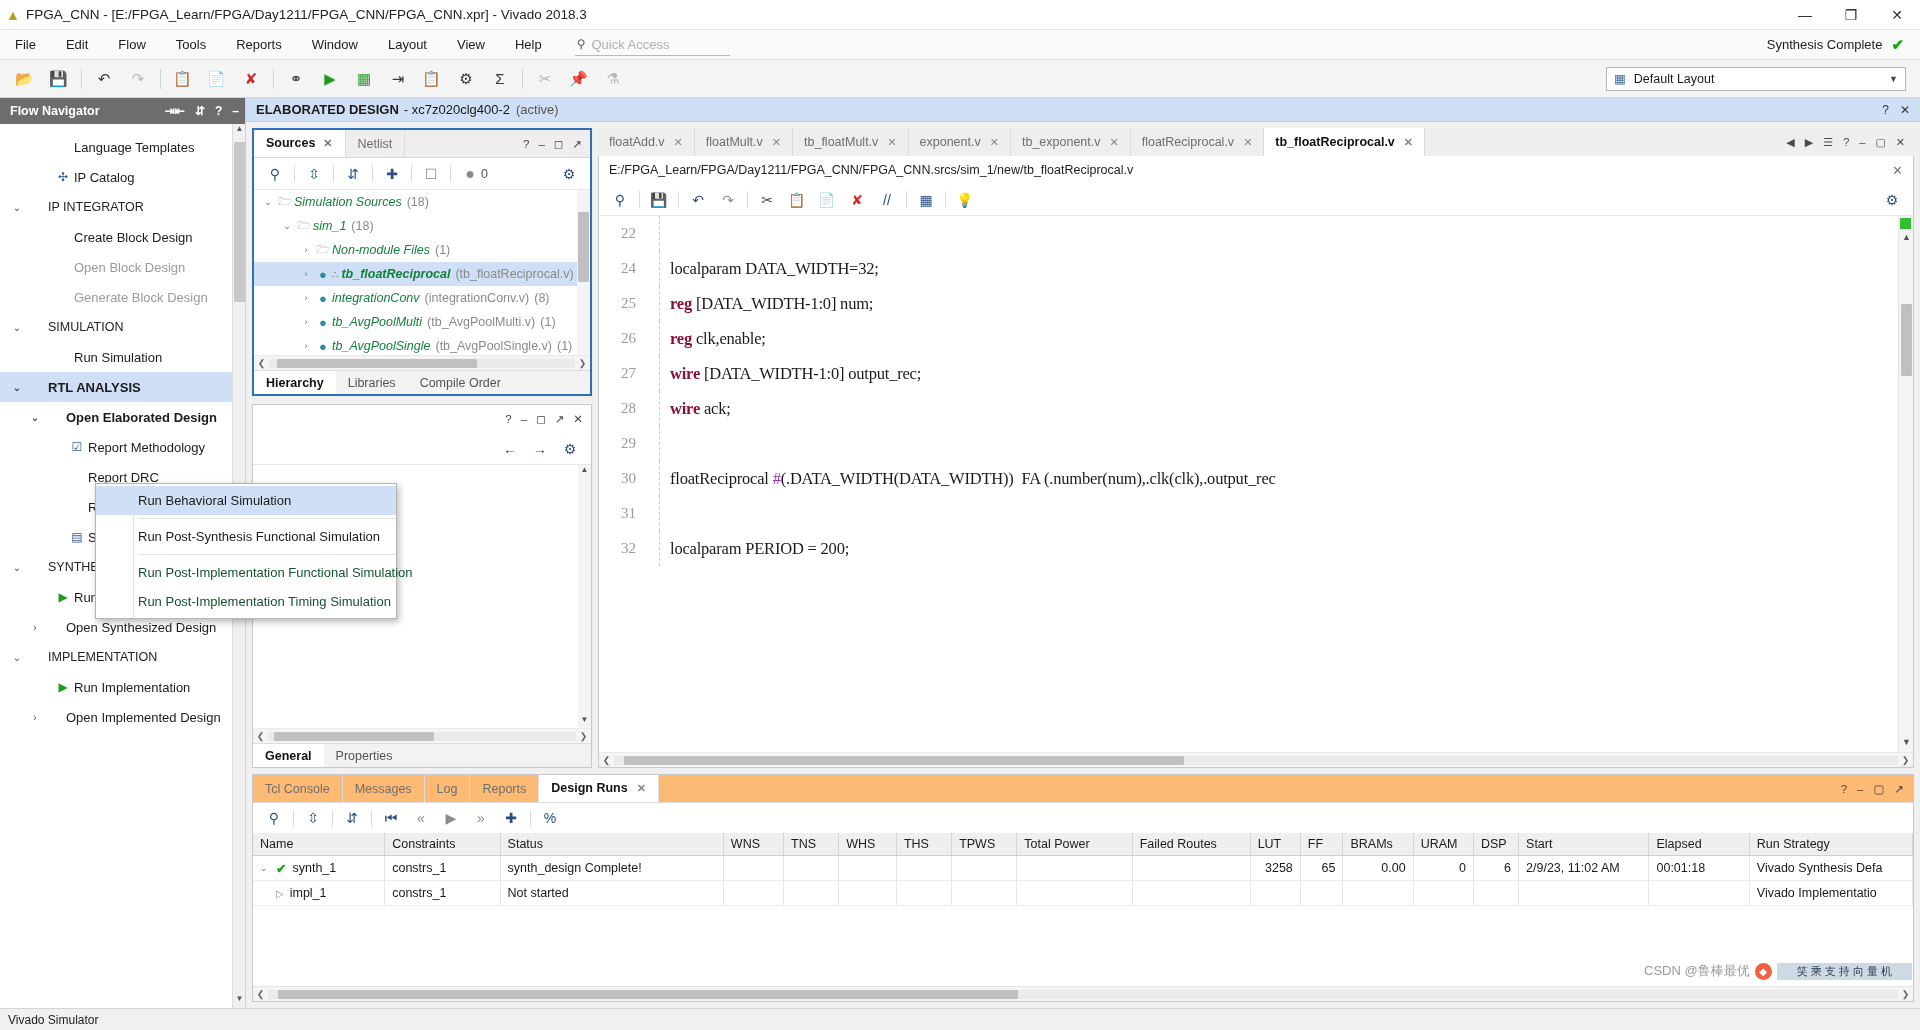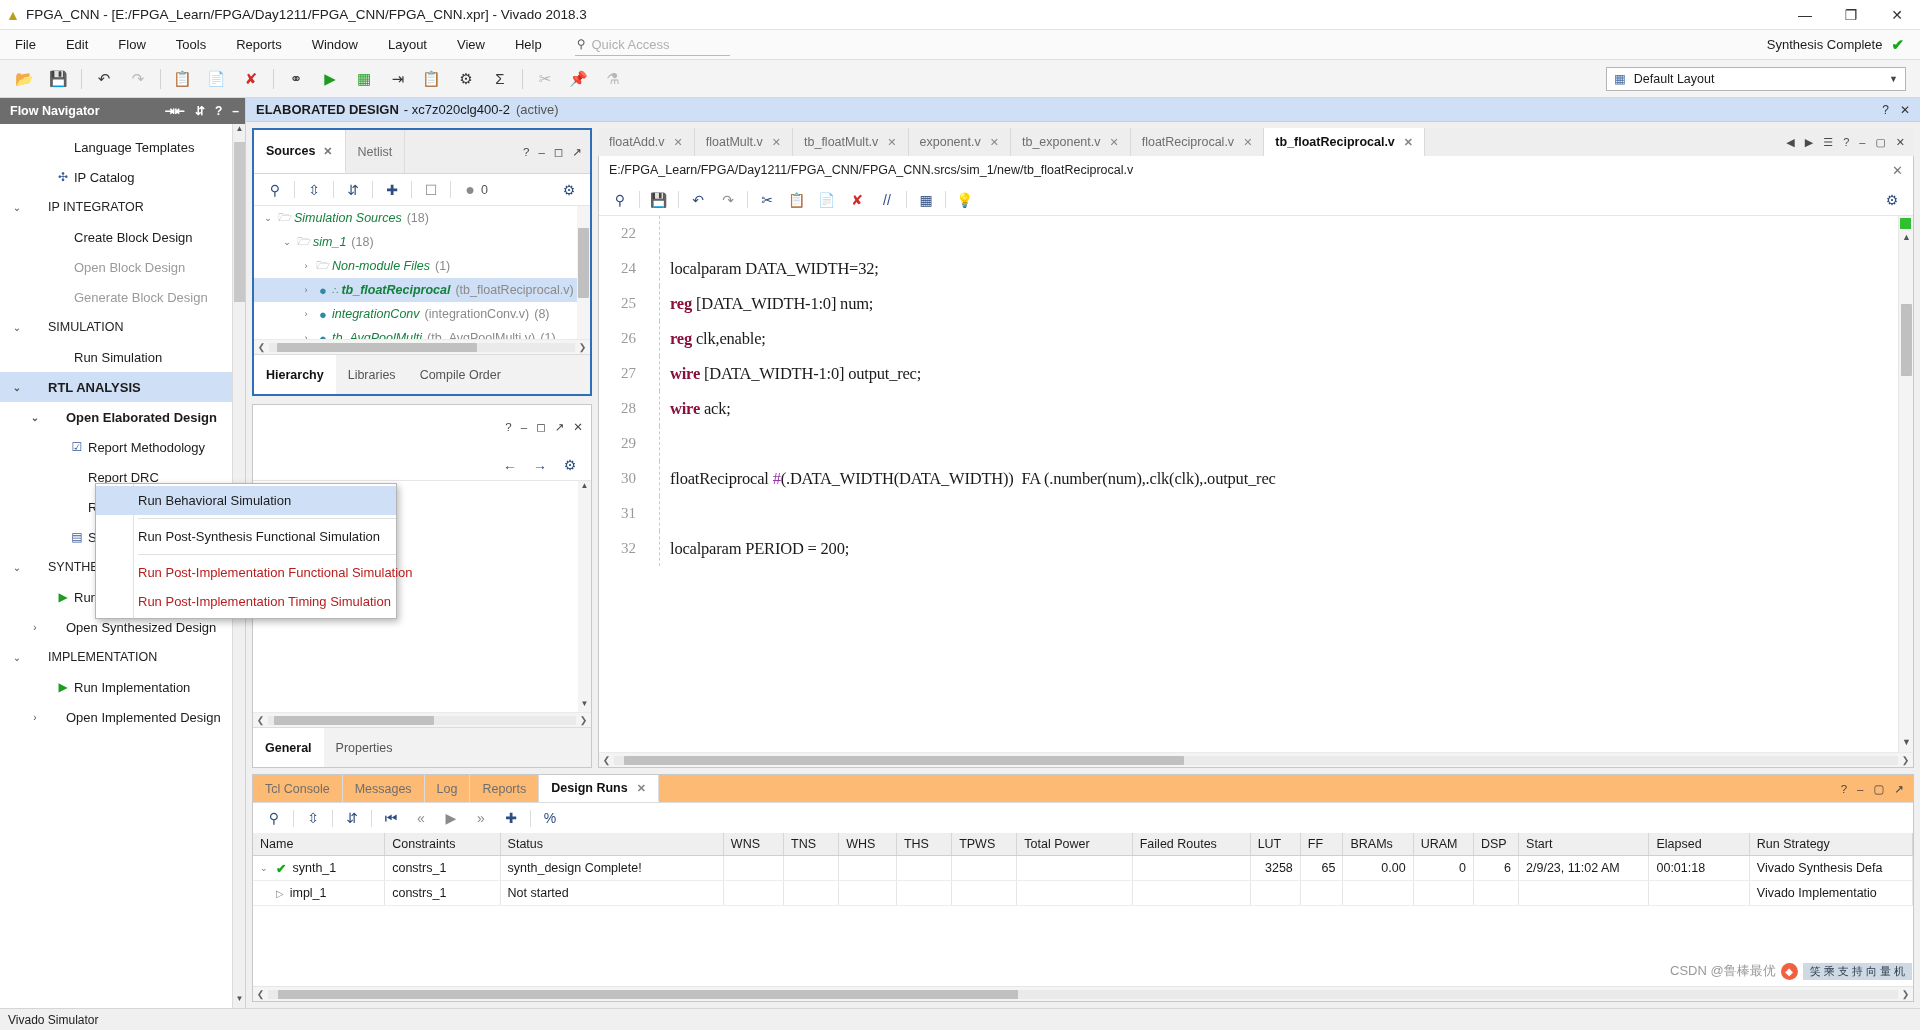--- a/index.html
+++ b/index.html
@@ -93,21 +93,21 @@
   .ed-banner .dim { color: #555; }
   .ed-banner .icons { margin-left: auto; display: flex; gap: 11px; color: #333; font-size: 12px; }
 
   .panes { flex: 1; display: flex; min-height: 0; padding: 6px; gap: 6px; }
   .col-left { width: 340px; flex: none; display: flex; flex-direction: column; gap: 8px; min-height: 0; }
   .col-right { flex: 1; display: flex; flex-direction: column; min-width: 0; }
 
   
   .panel { background: #fff; border: 1px solid #c8c8c8; display: flex; flex-direction: column; min-height: 0; }
   .panel.focused { border: 2px solid #2f6fba; }
-  .ptabs { height: 44px; background: #eeeeee; display: flex; align-items: stretch; flex: none; border-bottom: 1px solid #d6d6d6; }
+  .ptabs { height: 28px; background: #eeeeee; display: flex; align-items: stretch; flex: none; border-bottom: 1px solid #d6d6d6; }
   .ptab { display: flex; align-items: center; gap: 8px; padding: 0 12px; font-size: 12.5px; color: #6e6e6e;
           border-right: 1px solid #dcdcdc; }
   .ptab.active { background: #fff; color: #111; font-weight: bold; border-bottom: 1px solid #fff; }
   .ptab .x { font-size: 11px; color: #777; }
   .ptabs .ctl { margin-left: auto; display: flex; align-items: center; gap: 9px; padding: 0 8px; font-size: 11.5px; color: #444; }
 
   .ptoolbar { height: 32px; display: flex; align-items: center; padding: 0 6px; flex: none; border-bottom: 1px solid #e6e6e6; background:#fff;}
   .pt-btn { width: 30px; height: 26px; display: flex; align-items: center; justify-content: center; font-size: 14px; color: #2f4d80; }
   .pt-btn.gray { color: #8a8a8a; }
   .pt-btn.red { color: #d32b2b; }
@@ -124,21 +124,21 @@
   .dot { color: #2f8ba3; font-size: 13px; }
   .tname { color: #15803d; font-style: italic; }
   .tname.b { font-weight: bold; }
   .tsub { color: #8a8a8a; margin-left: 5px; }
   .tree-sb { position: absolute; right: 0; top: 0; width: 13px; height: 100%; background: #f4f4f4; }
   .tree-sb .thumb { position: absolute; left: 1px; width: 11px; background: #c0c0c0; border-radius: 1px; }
   .hscroll { height: 15px; background: #f4f4f4; display: flex; align-items: center; flex: none; border-top:1px solid #eaeaea;}
   .hscroll .arr { width: 15px; text-align: center; font-size: 9px; color: #666; }
   .hscroll .track { flex: 1; height: 9px; background: #eaeaea; position: relative; }
   .hscroll .thumb { position: absolute; top: 0; height: 9px; background: #c0c0c0; border-radius: 1px; }
-  .btabs { height: 40px; background: #f2f2f2; display: flex; align-items: stretch; flex: none; border-top: 1px solid #dcdcdc; }
+  .btabs { height: 24px; background: #f2f2f2; display: flex; align-items: stretch; flex: none; border-top: 1px solid #dcdcdc; }
   .btab { padding: 0 12px; display: flex; align-items: center; font-size: 12.5px; color: #555; }
   .btab.active { font-weight: bold; color: #111; background: #fff; }
 
   
   .propsbody { flex: 1; position: relative; background: #fff; overflow: hidden; }
   .props-path { font-size: 12px; color: #555; padding: 5px 10px; white-space: nowrap; }
 
   
   .edtabs { height: 28px; background: #eeeeee; display: flex; align-items: stretch; flex: none; }
   .edtab { display: flex; align-items: center; gap: 9px; padding: 0 11px; font-size: 12.5px; color: #6e6e6e;
@@ -196,29 +196,29 @@
 
   
   .ctxmenu {
     position: absolute; left: 95px; top: 385px; width: 302px; background: #fff;
     border: 1px solid #b5b5b5; box-shadow: 2px 3px 7px rgba(0,0,0,0.28); z-index: 90;
     padding: 2px 0;
   }
   .ctxmenu .gutterbar { position: absolute; left: 0; top: 0; bottom: 0; width: 38px; background: #fff; border-right: 1px solid #e2e2e2; }
   .ctxitem { height: 29px; display: flex; align-items: center; padding-left: 42px; font-size: 13px; color: #1c1c1c; position: relative; white-space: nowrap; }
   .ctxitem.sel { background: #cfdff5; }
-  .ctxitem.dim { color: #b91c1c; }
+  .ctxitem.dim { color: #14532d; }
   .ctxsep { height: 1px; background: #e0e0e0; margin: 3px 0 3px 42px; }
 
   
   .wm { position: absolute; right: 8px; bottom: 28px; display: flex; align-items: center; gap: 5px;
         font-size: 13px; color: #9a9a9a; z-index: 50; }
   .wm .badge { background: #f3603f; color: #fff; border-radius: 50%; width: 17px; height: 17px;
                display:flex; align-items:center; justify-content:center; font-size: 10px; }
-  .wm .cnb { background: #cfd9e4; color: #2c3e50; padding: 1px 7px; font-size: 11px; }
+  .wm .cnb { background: #cfd9e4; color: #2c3e50; padding: 1px 20px; font-size: 11px; }
 </style>
 </head>
 <body>
 
 <div class="app">
 
   <div class="titlebar">
     <div class="logo">▲</div>
     <div class="ttl">FPGA_CNN - [E:/FPGA_Learn/FPGA/Day1211/FPGA_CNN/FPGA_CNN.xpr] - Vivado 2018.3</div>
     <div class="spacer"></div>

